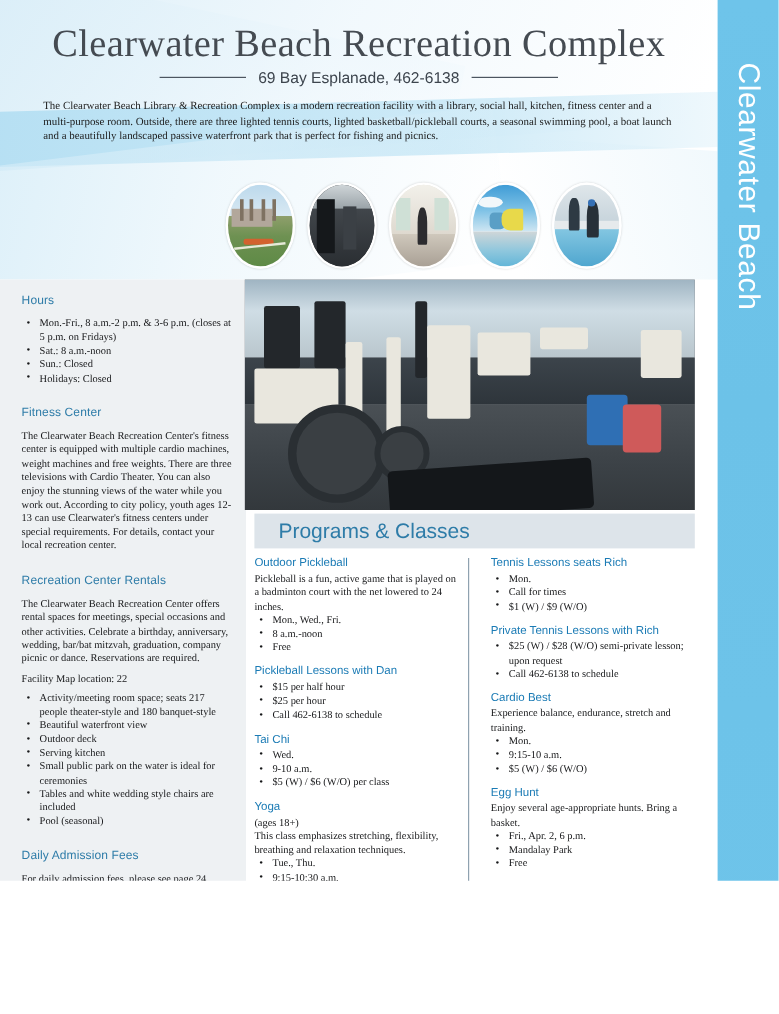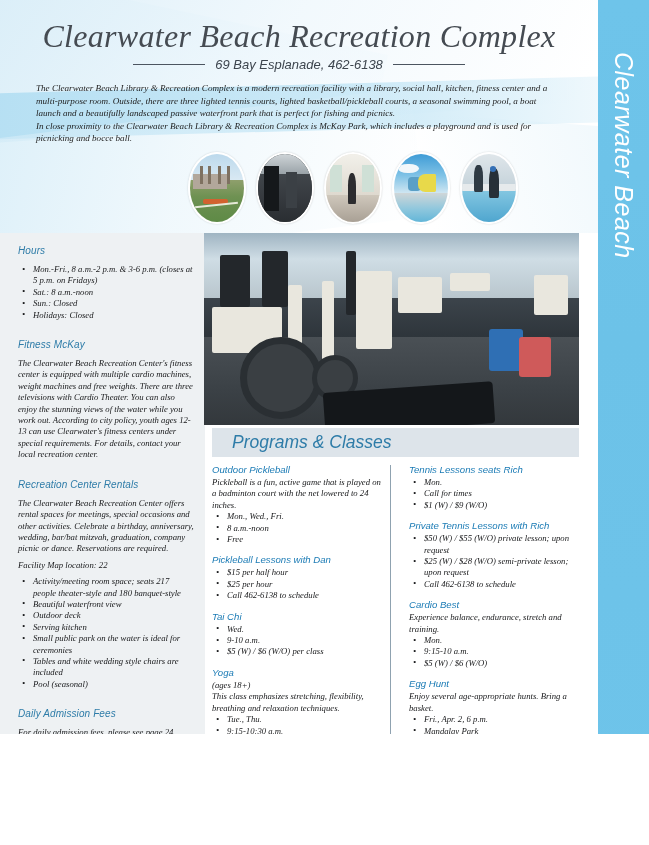--- a/index.html
+++ b/index.html
@@ -9,21 +9,20 @@
     background: #ffffff;
     font-family: "Liberation Serif", serif;
     overflow: hidden;
   }
   #page {
     position: relative;
     width: 649px;
     height: 734px;
     background: #ffffff;
     overflow: hidden;
-    font-style: italic;
   }
 
   
   #side-tab {
     position: absolute;
     top: 0; right: 0;
     width: 51px;
     height: 845px;
     background: linear-gradient(180deg,#6ec4ea 0%, #6cc2e8 40%, #6ec4ea 100%);
   }
@@ -357,21 +356,20 @@
     <div id="page-title">Clearwater Beach Recreation Complex</div>
 
     <div id="subtitle-row">
       <span class="rule"></span>
       <span id="subtitle">69 Bay Esplanade, 462-6138</span>
       <span class="rule"></span>
     </div>
 
     <div id="intro">
       <p>The Clearwater Beach Library &amp; Recreation Complex is a modern recreation facility with a library, social hall, kitchen, fitness center and a multi-purpose room. Outside, there are three lighted tennis courts, lighted basketball/pickleball courts, a seasonal swimming pool, a boat launch and a beautifully landscaped passive waterfront park that is perfect for fishing and picnics.</p>
-      <p>In close proximity to the Clearwater Beach Library &amp; Recreation Complex is McKay Park, which includes a playground and is used for picnicking and bocce ball.</p>
     </div>
 
     <div id="header-photos">
       <div class="circ p1">
         <div class="sky"></div>
           <div class="gnd"></div>
         <div class="bld"></div>
         <div class="pal" style="left:18%"></div>
           <div class="pal" style="left:34%"></div>
         <div class="pal" style="left:52%"></div>
@@ -413,21 +411,21 @@
   <div id="left-panel">
 
     <div class="sec-h h-lg first">Hours</div>
     <ul class="bl">
       <li>Mon.-Fri., 8 a.m.-2 p.m. &amp; 3-6 p.m. (closes at 5 p.m. on Fridays)</li>
       <li>Sat.: 8 a.m.-noon</li>
       <li>Sun.: Closed</li>
       <li>Holidays: Closed</li>
     </ul>
 
-    <div class="sec-h h-lg">Fitness McKay</div>
+    <div class="sec-h h-lg">Fitness Center</div>
     <div class="body-t">The Clearwater Beach Recreation Center's fitness center is equipped with multiple cardio machines, weight machines and free weights. There are three televisions with Cardio Theater. You can also enjoy the stunning views of the water while you work out. According to city policy, youth ages 12-13 can use Clearwater's fitness centers under special requirements. For details, contact your local recreation center.</div>
 
     <div class="sec-h h-lg">Recreation Center Rentals</div>
     <div class="body-t">The Clearwater Beach Recreation Center offers rental spaces for meetings, special occasions and other activities. Celebrate a birthday, anniversary, wedding, bar/bat mitzvah, graduation, company picnic or dance. Reservations are required.</div>
     <div class="gap-s"></div>
     <div class="body-t">Facility Map location: 22</div>
     <div class="gap-s"></div>
     <ul class="bl">
       <li>Activity/meeting room space; seats 217 people theater-style and 180 banquet-style</li>
       <li>Beautiful waterfront view</li>
@@ -520,21 +518,20 @@
           <ul class="bl">
             <li>Mon.</li>
             <li>Call for times</li>
             <li>$1 (W) / $9 (W/O)</li>
           </ul>
         </div>
 
         <div class="prog-blk">
           <div class="prog-h">Private Tennis Lessons with Rich</div>
           <ul class="bl">
-            <li>$50 (W) / $55 (W/O) private lesson; upon request</li>
             <li>$25 (W) / $28 (W/O) semi-private lesson; upon request</li>
             <li>Call 462-6138 to schedule</li>
           </ul>
         </div>
 
         <div class="prog-blk">
           <div class="prog-h">Cardio Best</div>
           <div class="prog-b">Experience balance, endurance, stretch and training.</div>
           <ul class="bl">
             <li>Mon.</li>

